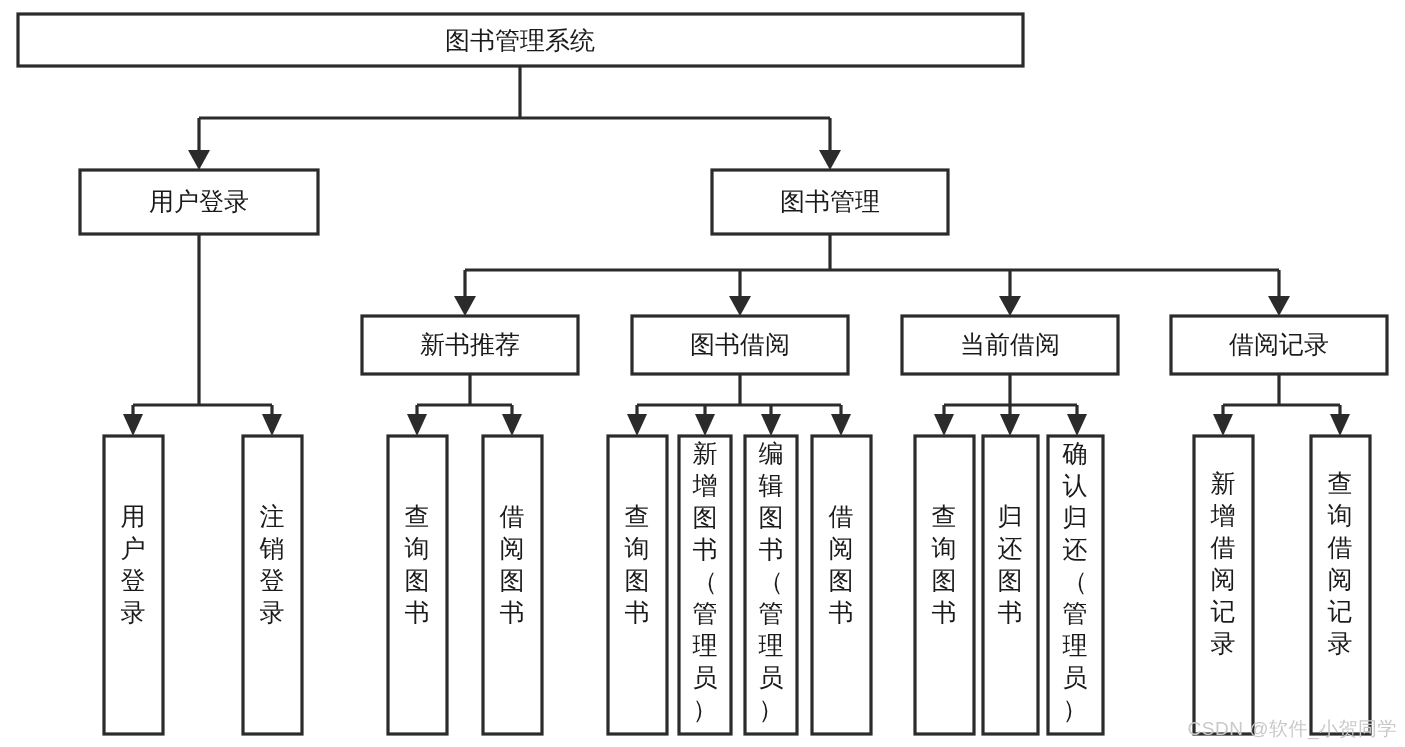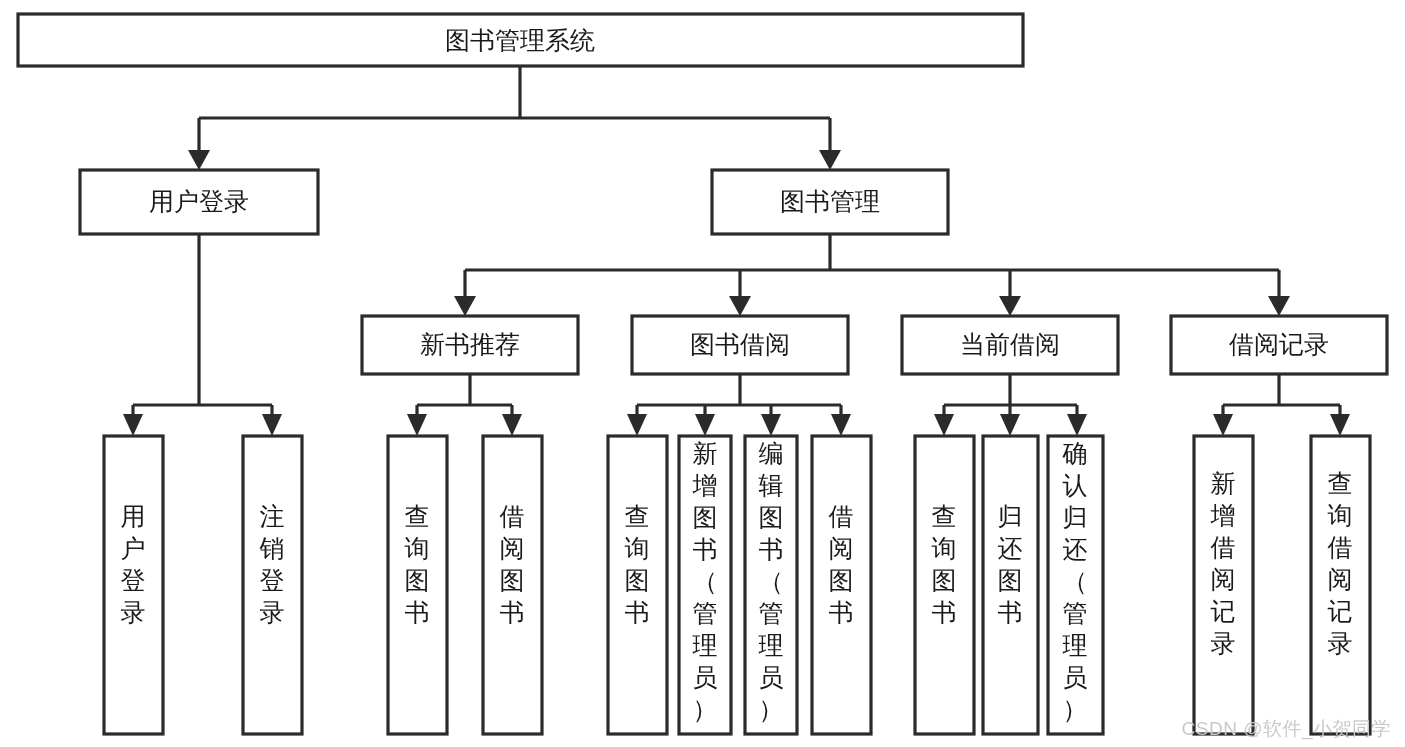--- a/index.html
+++ b/index.html
@@ -8,21 +8,21 @@
        font-family:"Liberation Sans","DejaVu Sans",sans-serif;}
   #canvas{position:relative;width:1405px;height:747px;background:#fff;}
   svg.diagram{position:absolute;left:0;top:0;width:1405px;height:747px;display:block;}
   .box-rect{fill:#ffffff;stroke:#2b2b2b;stroke-width:3.2;}
   .connector{stroke:#2b2b2b;stroke-width:3.2;fill:none;stroke-linecap:butt;}
   .arrow-head{fill:#2b2b2b;stroke:none;}
   .lbl{fill:#1a1a1a;font-family:"Liberation Sans","DejaVu Sans",sans-serif;
        font-size:25px;text-anchor:middle;dominant-baseline:middle;}
   .lbl-vert{fill:#1a1a1a;font-family:"Liberation Sans","DejaVu Sans",sans-serif;
        font-size:25px;text-anchor:middle;}
-  .watermark{position:absolute;right:14px;bottom:5px;color:#c9c9c9;
+  .watermark{position:absolute;right:8px;bottom:5px;color:#c9c9c9;
        font-size:19px;letter-spacing:.5px;
        font-family:"Liberation Sans","DejaVu Sans",sans-serif;white-space:nowrap;}
 </style>
 </head>
 <body>
 
 <div id="canvas">
 
   <svg class="diagram" viewBox="0 0 1405 747">
 

